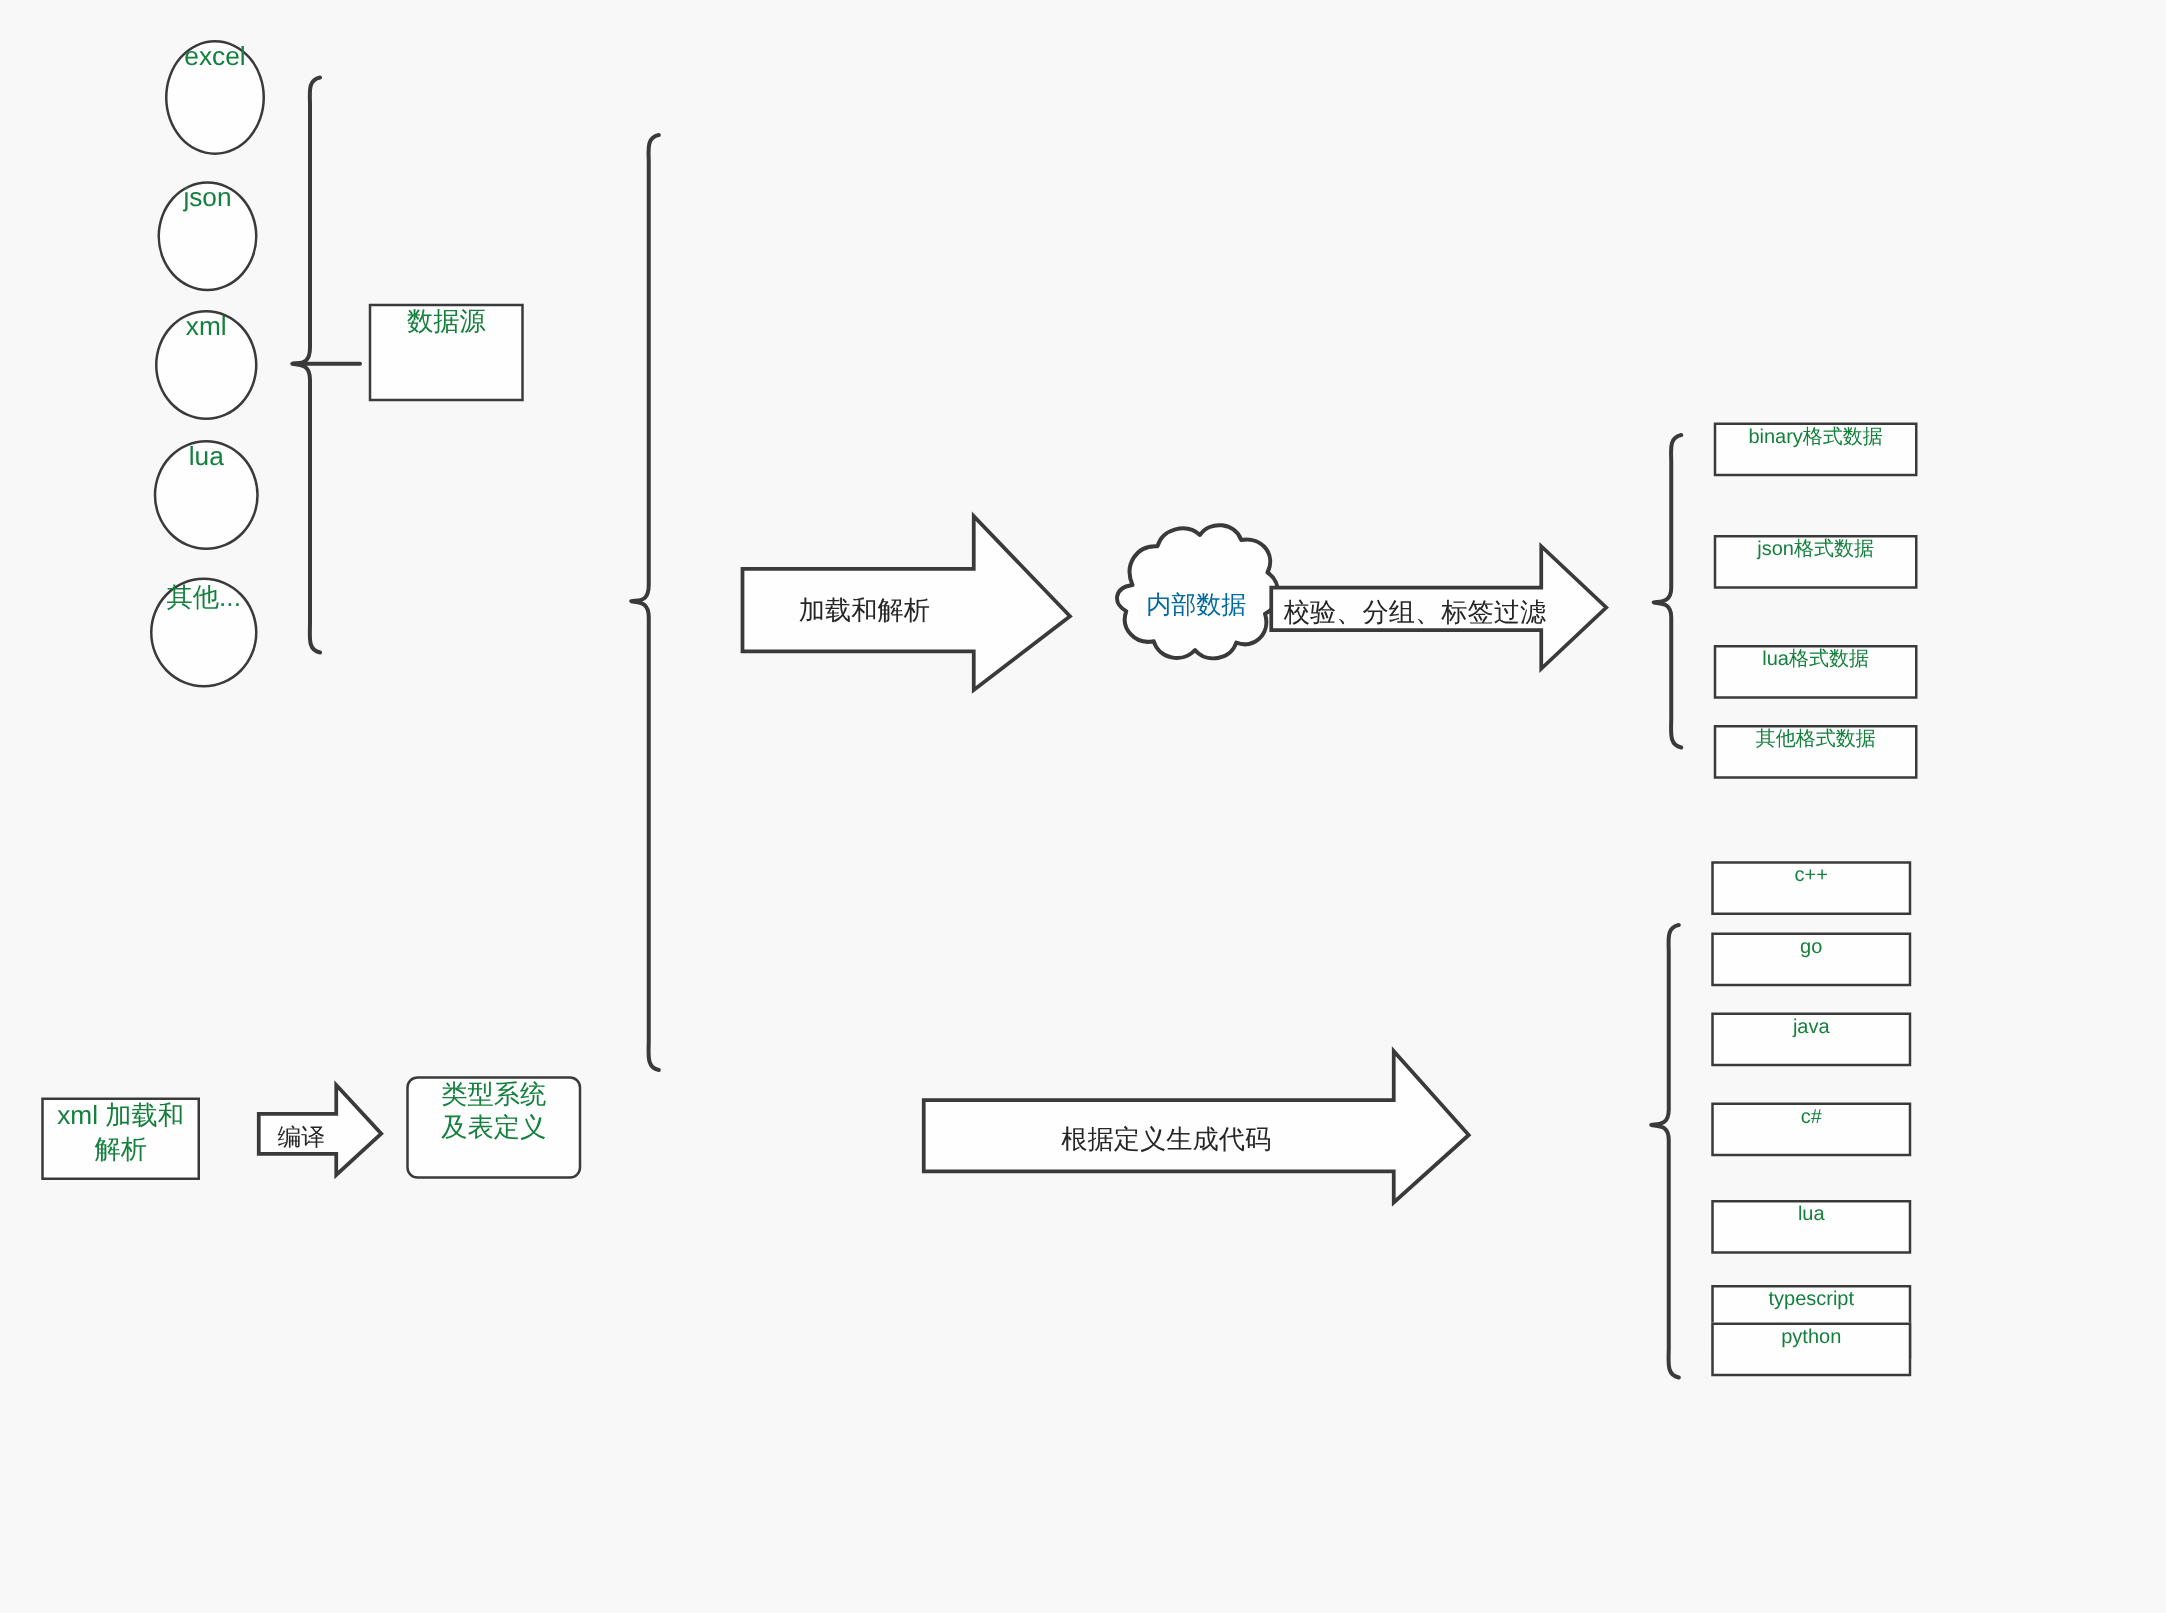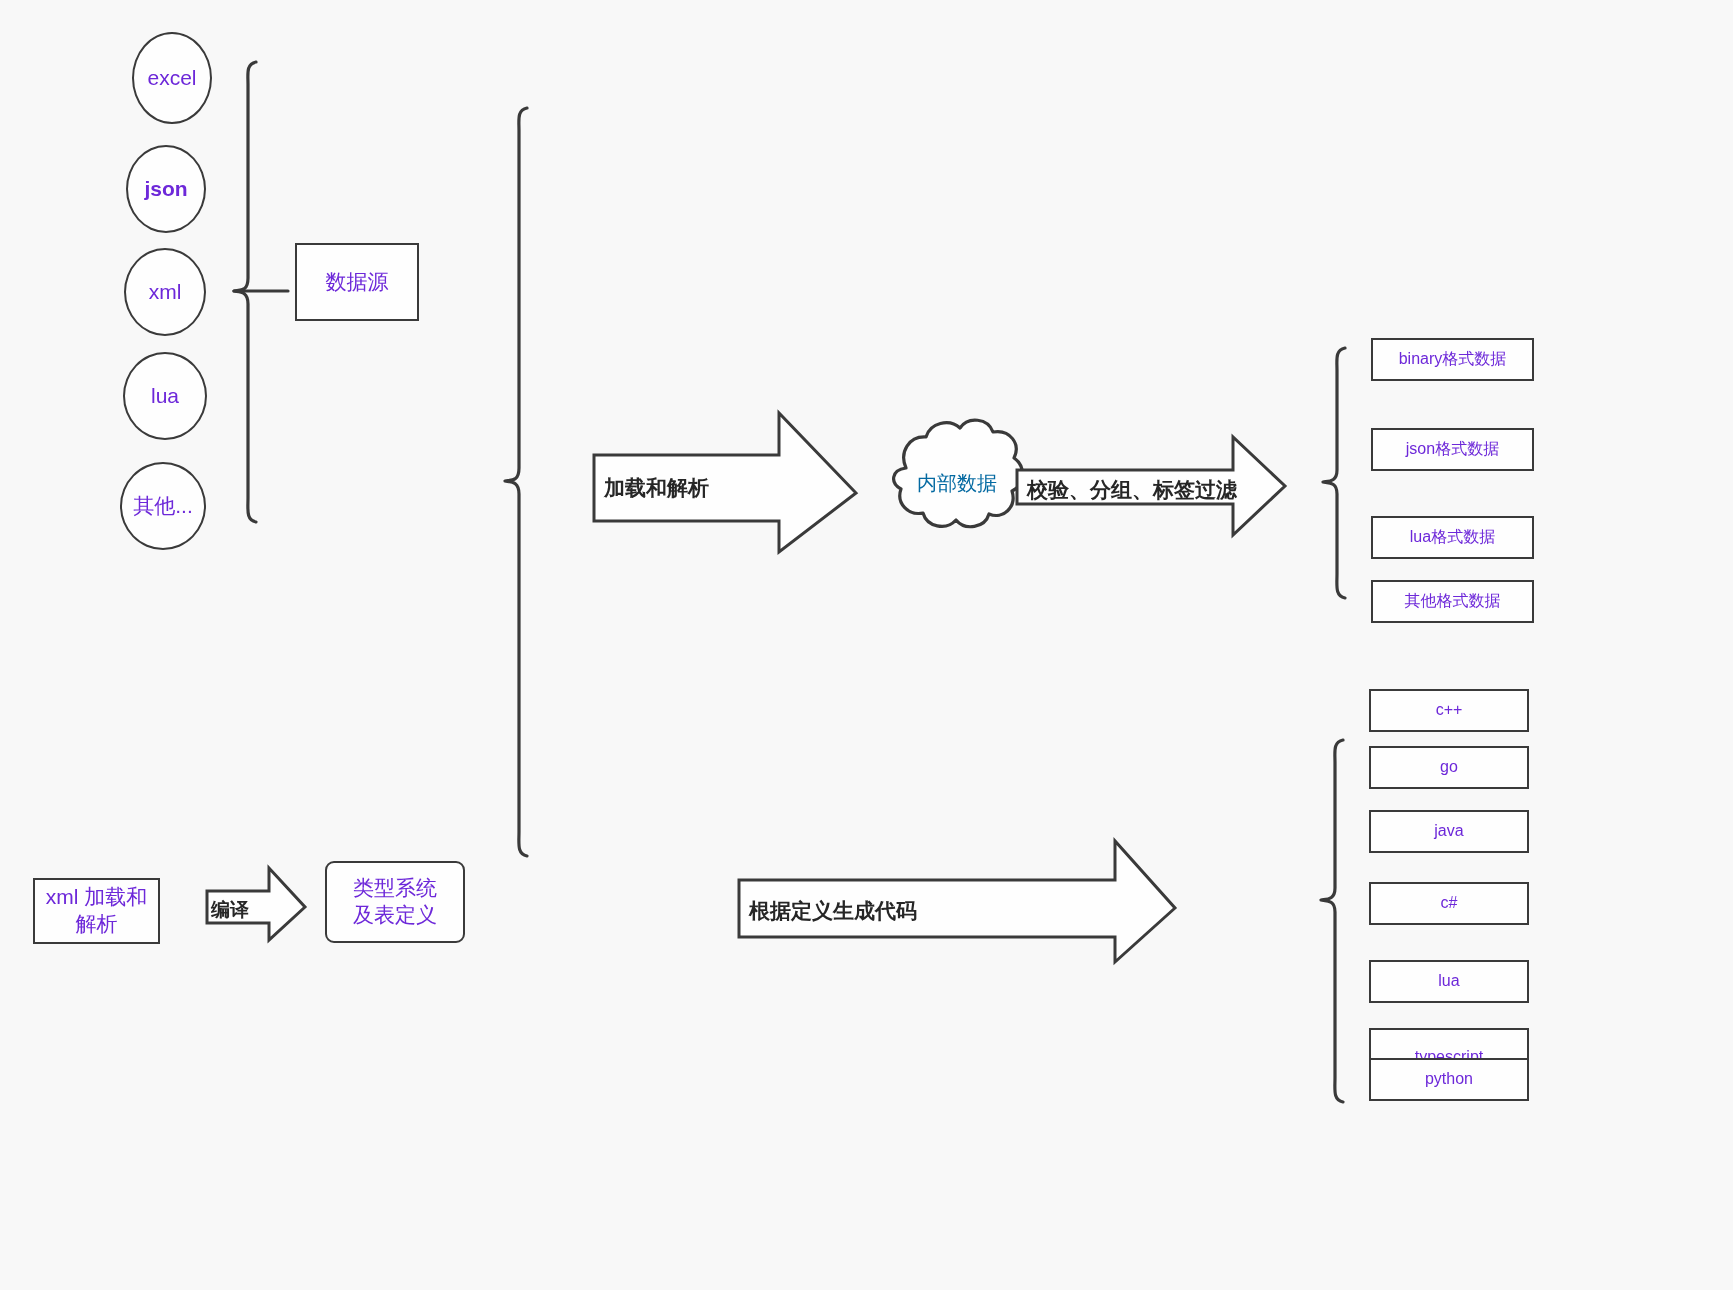--- a/index.html
+++ b/index.html
@@ -15,24 +15,23 @@
     position: relative;
     width: 1733px;
     height: 1290px;
     background: #f8f8f8;
     overflow: hidden;
   }
   .node {
     position: absolute;
     box-sizing: border-box;
     display: flex;
-    align-items: center;
     justify-content: center;
     text-align: center;
-    color: #6d28d9;
+    color: #15803d;
     background: #fefefe;
     border: 2.5px solid #3a3a3a;
   }
   .ellipse {
     border-radius: 50%;
     font-size: 21px;
   }
   .rect {
     font-size: 21px;
     line-height: 1.28;
@@ -45,23 +44,22 @@
     left: 0;
     top: 0;
     width: 1733px;
     height: 1290px;
     pointer-events: none;
   }
   .arrow-label {
     position: absolute;
     color: #262626;
     font-size: 21px;
-    text-align: left;
+    text-align: center;
     white-space: nowrap;
-    font-weight: bold;
   }
   .cloud-label {
     position: absolute;
     color: #0369a1;
     font-size: 20px;
     text-align: center;
     white-space: nowrap;
   }
   .small-box { font-size: 16px; }
 </style>
@@ -110,21 +108,21 @@
 
     <path d="M 1343,740 C 1333,742 1335,752 1335,762
              L 1335,888 C 1335,900 1327,899 1321,900
              C 1327,901 1335,900 1335,912
              L 1335,1078 C 1335,1090 1333,1100 1343,1102" fill="none" stroke="#3a3a3a" stroke-width="3.2" stroke-linecap="round" stroke-linejoin="round"></path>
   </svg>
 
   <div class="node ellipse" style="left:132px; top:32px; width:80px; height:92px;">
     <span>excel</span>
   </div>
-  <div class="node ellipse" style="left:126px; top:145px; width:80px; height:88px;font-weight:bold;">
+  <div class="node ellipse" style="left:126px; top:145px; width:80px; height:88px;">
     <span>json</span>
   </div>
   <div class="node ellipse" style="left:124px; top:248px; width:82px; height:88px;">
     <span>xml</span>
   </div>
   <div class="node ellipse" style="left:123px; top:352px; width:84px; height:88px;">
     <span>lua</span>
   </div>
   <div class="node ellipse" style="left:120px; top:462px; width:86px; height:88px;">
     <span>其他...</span>

